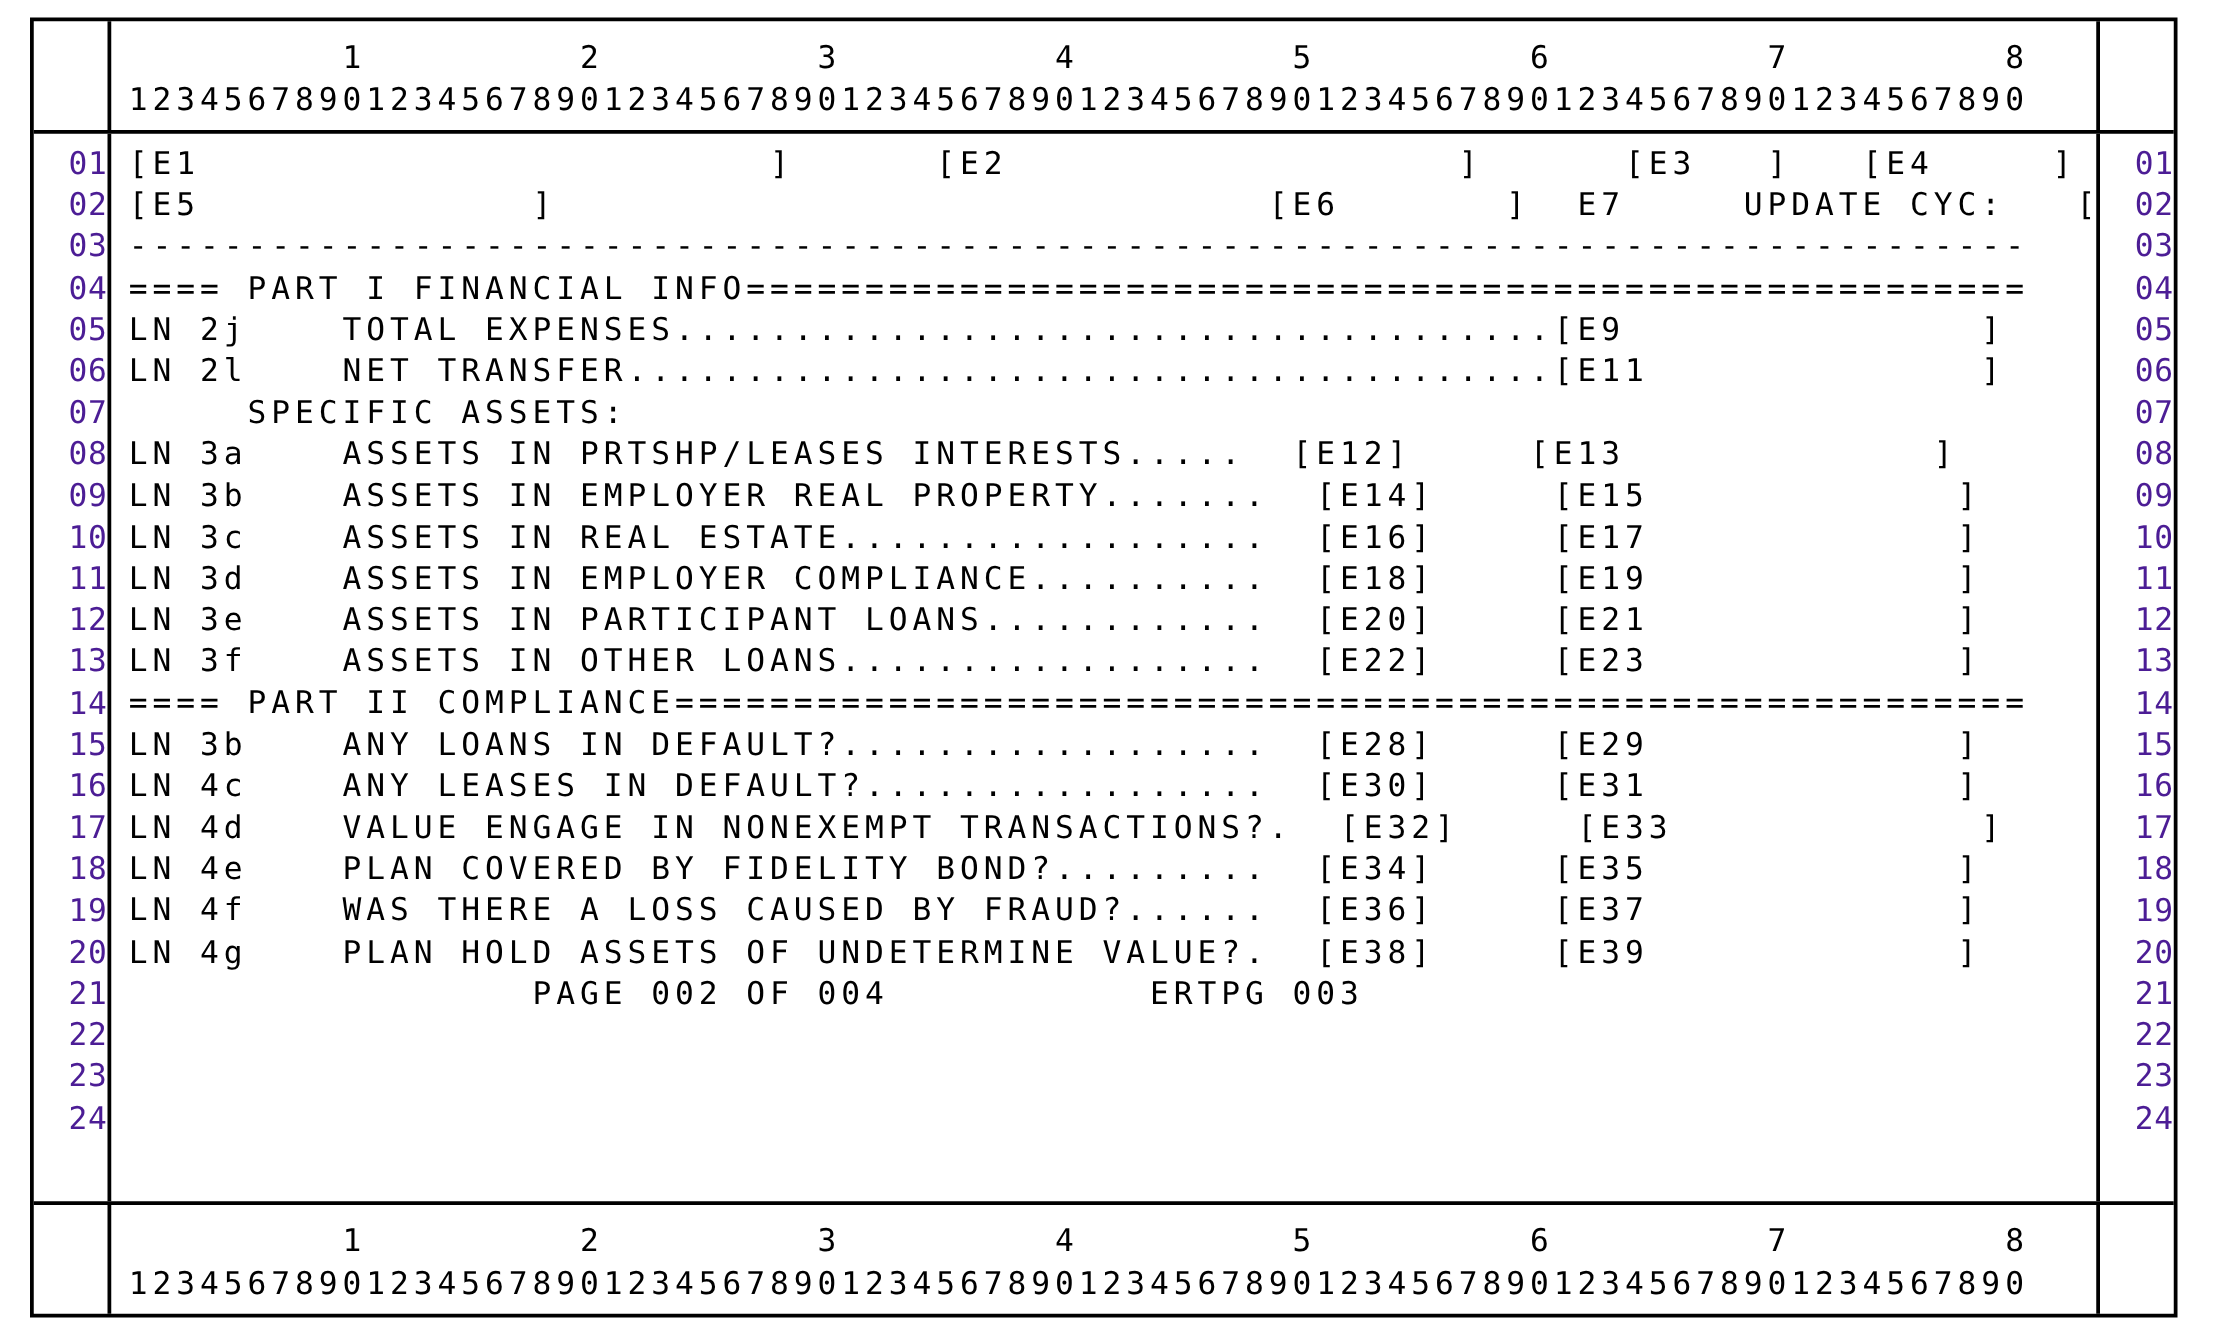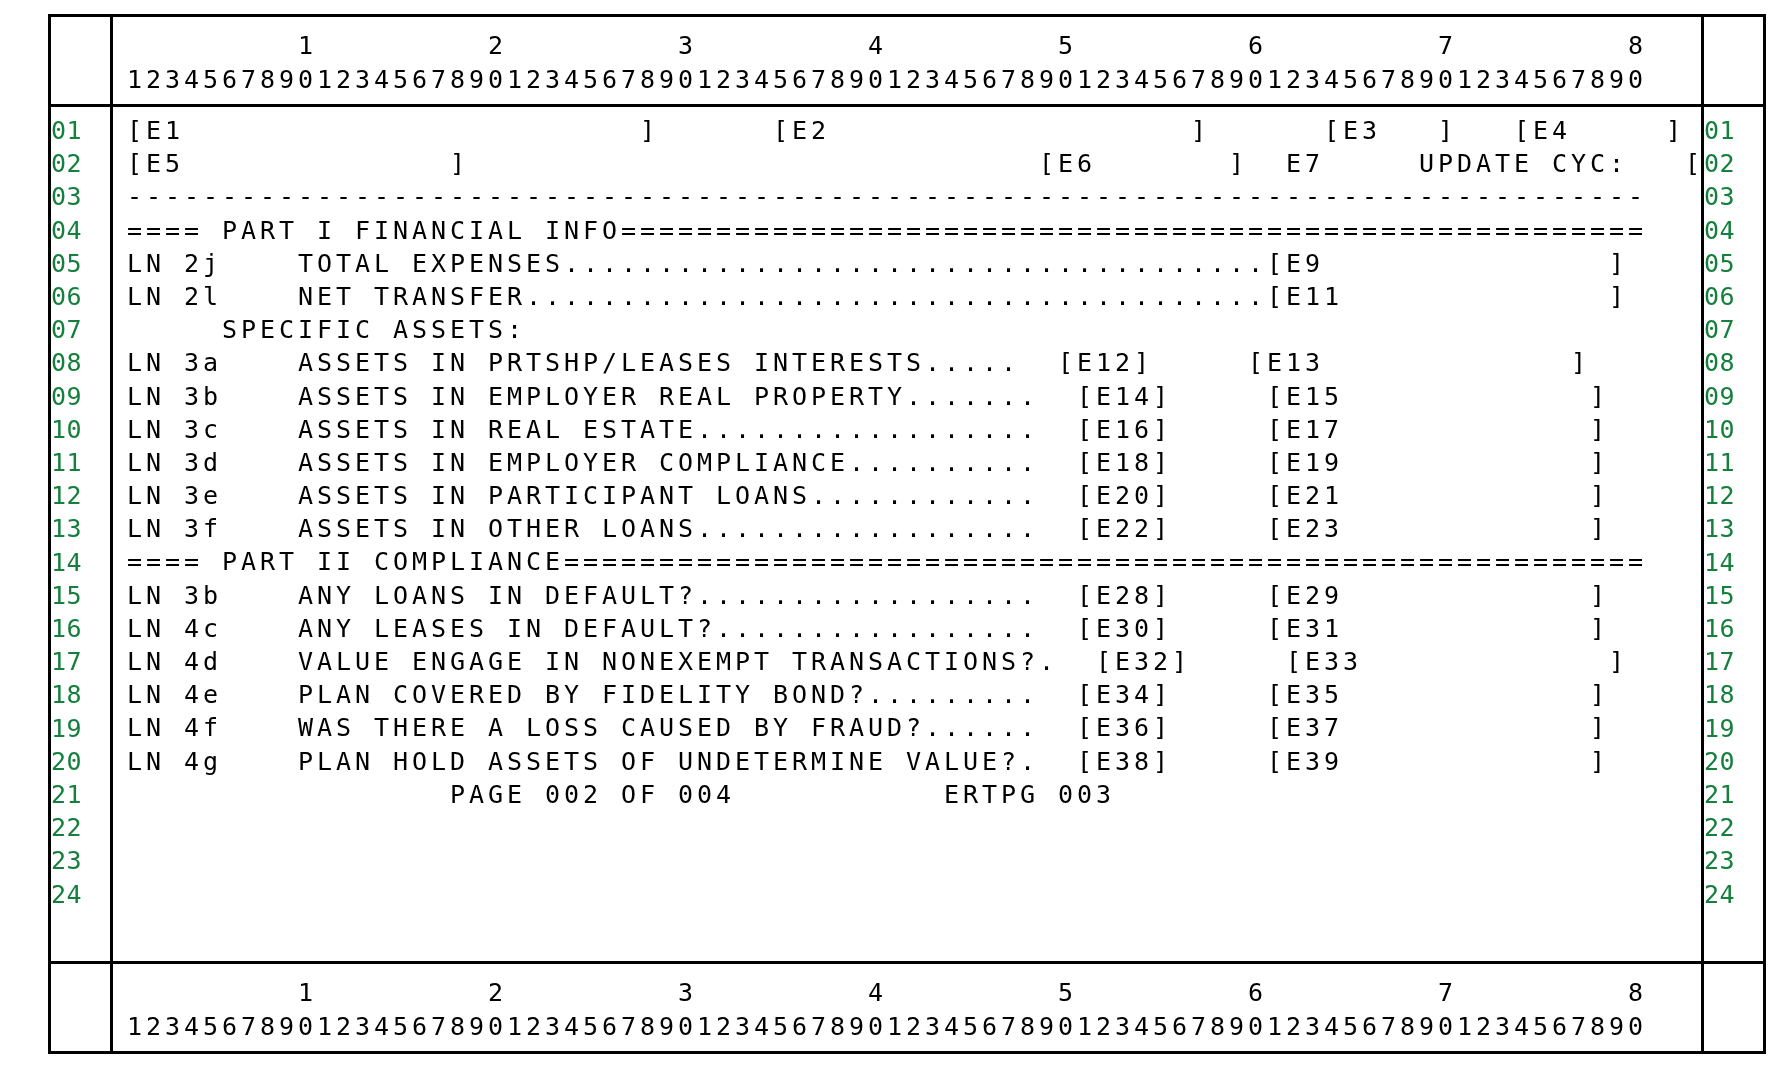--- a/index.html
+++ b/index.html
@@ -7,21 +7,21 @@
     padding: 0;
     background: #ffffff;
   }
   body {
     width: 1783px;
     height: 1072px;
     font-family: "DejaVu Sans Mono", "Liberation Mono", monospace;
   }
   .screen {
     position: absolute;
-    left: 48px;
+    left: 24px;
     top: 14px;
     width: 1718px;
     height: 1040px;
     box-sizing: border-box;
     border: 3px solid #000;
     background: #fff;
     display: flex;
     flex-direction: column;
   }
   
@@ -35,23 +35,23 @@
     box-sizing: border-box;
     display: flex;
     flex-direction: column;
     justify-content: flex-start;
   }
   .gutter.left { border-right: 3px solid #000; }
   .gutter.right { border-left: 3px solid #000; }
   .gutter .num {
     font-size: 25px;
     line-height: 33.2px;
-    text-align: left;
+    text-align: right;
     letter-spacing: 0.5px;
-    color: #15803d;
+    color: #4c1d95;
   }
   .main {
     flex: 1;
     box-sizing: border-box;
     overflow: hidden;
   }
   
   .ruler-band {
     height: 90px;
     box-sizing: border-box;

